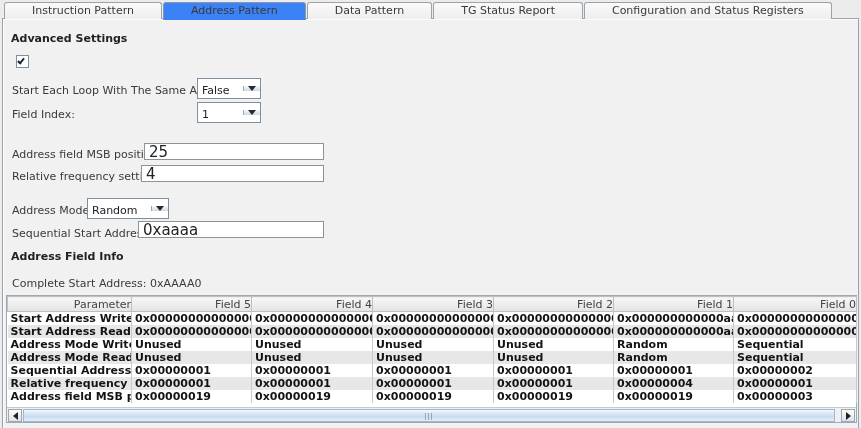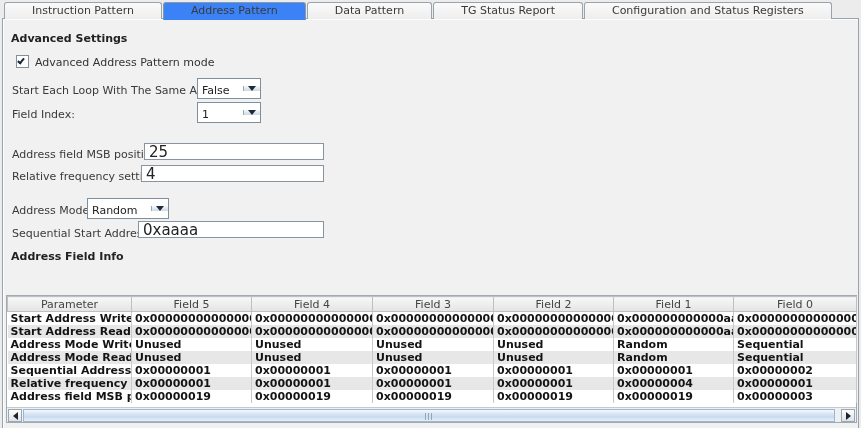--- a/index.html
+++ b/index.html
@@ -30,21 +30,21 @@
   .tri-down { width:0; height:0; border-left:4px solid transparent; border-right:4px solid transparent;
     border-top:5px solid #1c2b3a; }
   
   .tf { position:absolute; height:17px; border:1px solid #8a949e; background:#fff;
     font-family:"DejaVu Sans","Liberation Sans",sans-serif; font-size:15px; color:#222;
     padding:0 0 0 4px; }
   
   .scrollpane { position:absolute; left:5px; top:294px; width:851px; height:128px;
     background:#fff; border:1px solid #a0aab4; }
   table { border-collapse:collapse; table-layout:fixed; width:849px; }
-  th { height:15px; font-weight:normal; color:#444; text-align:center;
+  th { height:15px; font-weight:normal; color:#444; text-align:right;
     background:linear-gradient(#f7f7f7,#e4e4e4); border:1px solid #bfbfbf; overflow:hidden; }
   td { height:13px; font-weight:bold; color:#141414; padding:0 8px 0 3px;
     border-right:1px solid #c9c9c9; white-space:nowrap; overflow:hidden; }
   tbody tr:nth-child(even) { background:#e7e7e7; }
   
   .hscroll { position:absolute; left:0; bottom:0; width:849px; height:15px;
     background:#eef0f2; border-top:1px solid #c4cad0; }
   .sbtn { position:absolute; top:1px; width:14px; height:13px;
     background:linear-gradient(#fdfdfd,#dde3e8); border:1px solid #9aa8b6;
     display:flex; align-items:center; justify-content:center; }
@@ -68,21 +68,20 @@
   <div class="tab">Instruction Pattern</div><div class="tab active">Address Pattern</div><div class="tab">Data Pattern</div><div class="tab">TG Status Report</div><div class="tab">Configuration and Status Registers</div>
 </div>
 
 <div class="panel">
 
   <div class="abs h1" style="left:8px; top:13px;">Advanced Settings</div>
 
   <div class="cb" style="left:13px; top:36px;">
     <span class="tick"></span>
   </div>
-  <div class="abs" style="left:32px; top:37px;">Advanced Address Pattern mode</div>
 
   <div class="abs lbl" style="left:9px; top:65px;">Start Each Loop With The Same Address:</div>
   <div class="combo" style="left:194px; top:59px; width:64px;">
     <span class="val">False</span>
     <span class="btn">
         <span class="tri-down"></span>
       </span>
   </div>
 
   <div class="abs lbl" style="left:9px; top:89px;">Field Index:</div>
@@ -105,20 +104,24 @@
     <span class="btn">
         <span class="tri-down"></span>
       </span>
   </div>
 
   <div class="abs lbl" style="left:9px; top:208px;">Sequential Start Address:</div>
   <input class="tf" style="left: 135px; top: 202px; width: 186px;" value="0xaaaa">
 
   <div class="abs h1" style="left:8px; top:231px;">Address Field Info</div>
 
+  <div class="abs lbl" style="left:9px; top:258px;">
+    <span>Complete Start Address:</span>
+    <span>0xAAAA0</span>
+  </div>
 
   <div class="scrollpane" style="left:3px; top:276px;">
     <table>
       <colgroup>
         <col style="width:124px">
           <col style="width:120px">
           <col style="width:121px">
         <col style="width:121px">
           <col style="width:120px">
           <col style="width:120px">

